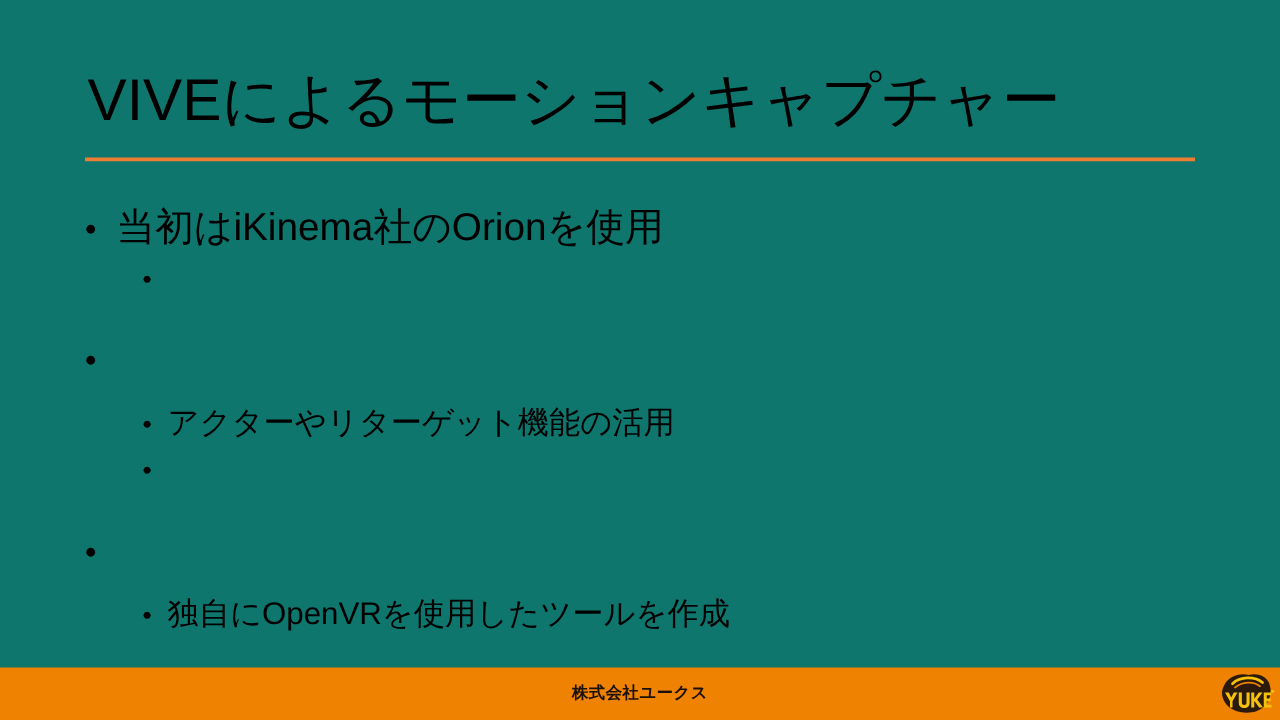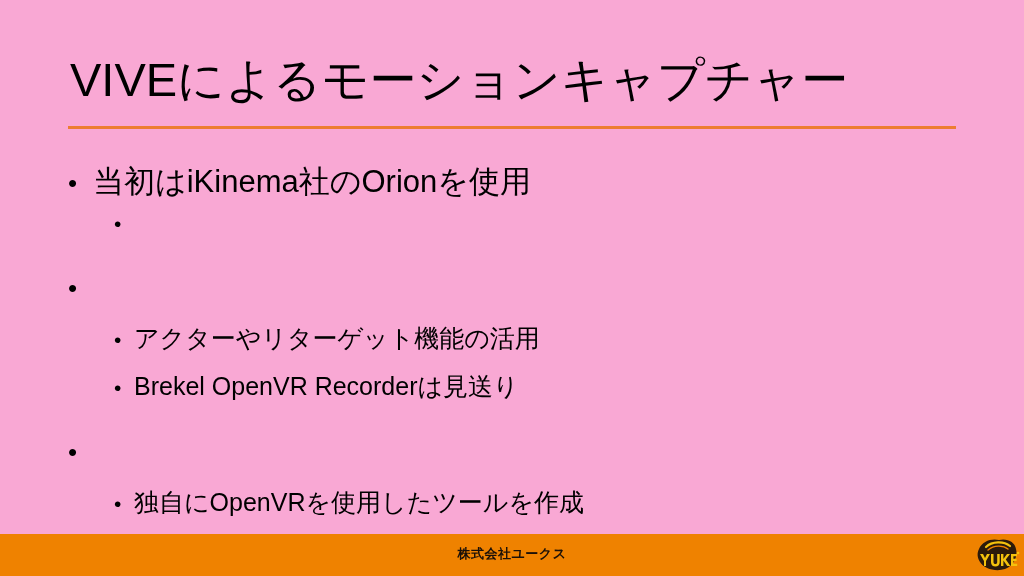--- a/index.html
+++ b/index.html
@@ -9,21 +9,21 @@
     background: #ffffff;
   }
   body {
     font-family: "Liberation Sans", "DejaVu Sans", sans-serif;
   }
 
   .slide {
     position: relative;
     width: 1024px;
     height: 576px;
-    background: #f9a8d4;
+    background: #0f766e;
     overflow: hidden;
   }
 
   
   .slide-title {
     position: absolute;
     left: 70px;
     top: 50px;
     width: 900px;
     font-size: 47px;
@@ -156,21 +156,20 @@
     <div class="bullet-group">
       <div class="bullet lvl1">
         <span class="marker">•</span>
       </div>
       <div class="bullet lvl2">
         <span class="marker">•</span>
         <span class="btext">アクターやリターゲット機能の活用</span>
       </div>
       <div class="bullet lvl2">
         <span class="marker">•</span>
-        <span class="btext">Brekel OpenVR Recorderは見送り</span>
       </div>
     </div>
 
     <div class="bullet-group">
       <div class="bullet lvl1">
         <span class="marker">•</span>
       </div>
       <div class="bullet lvl2">
         <span class="marker">•</span>
         <span class="btext">独自にOpenVRを使用したツールを作成</span>

